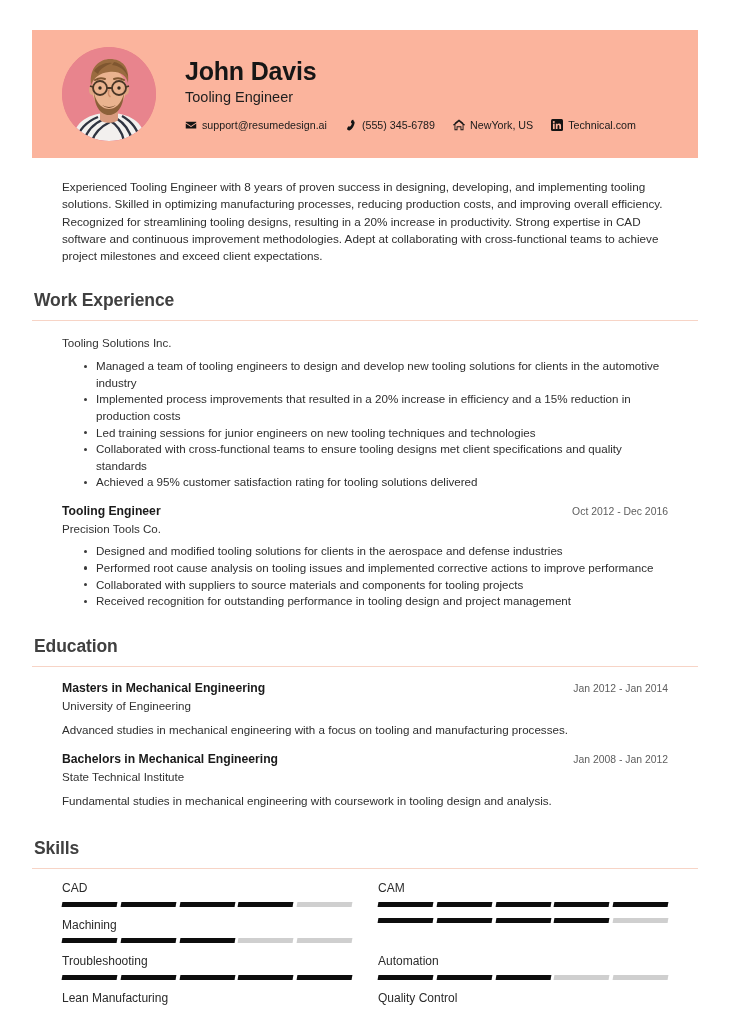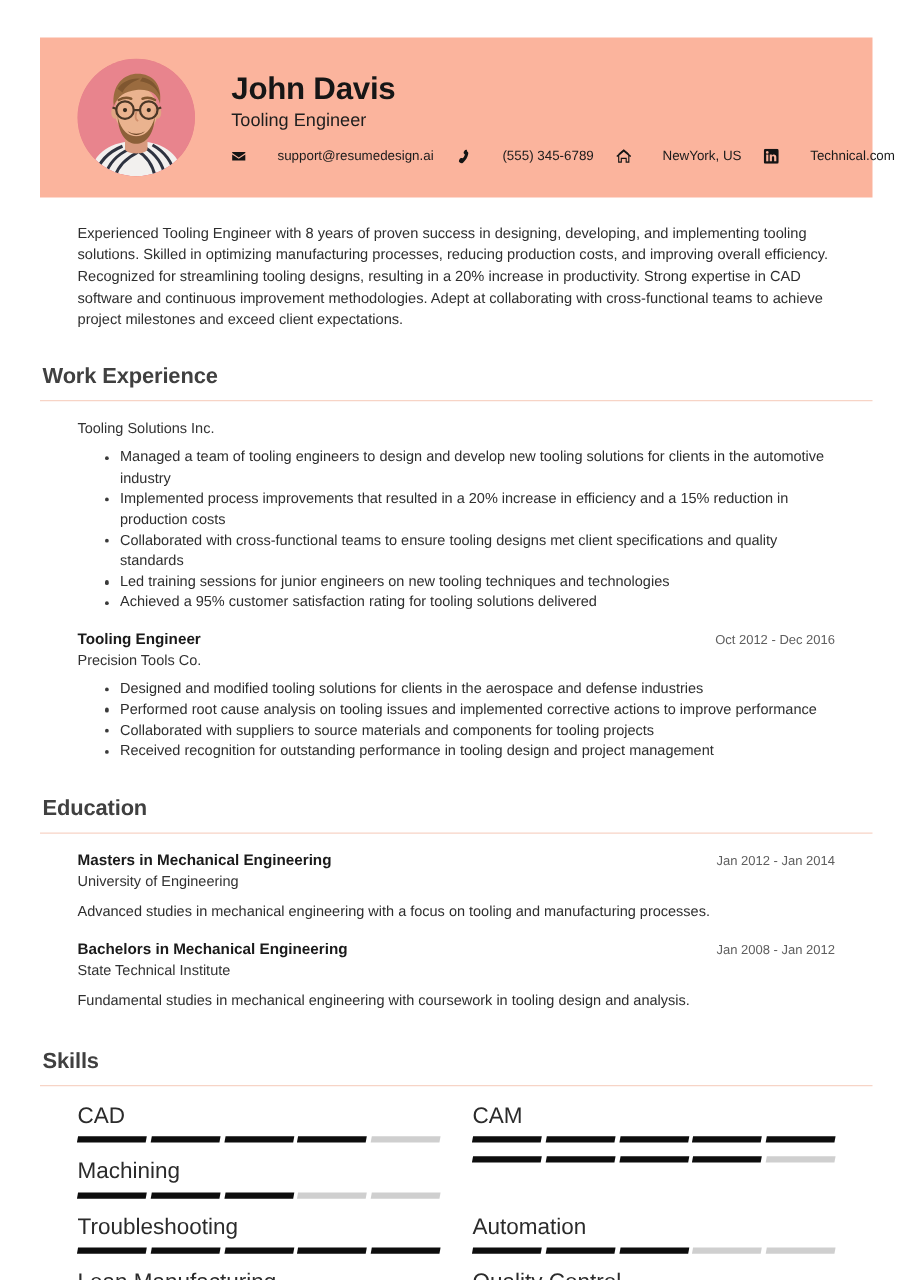--- a/index.html
+++ b/index.html
@@ -73,21 +73,20 @@
     gap: 18px;
     flex-wrap: nowrap;
   }
 
   .contact-item {
     display: flex;
     align-items: center;
     font-size: 10.7px;
     color: #1b1b1b;
     white-space: nowrap;
-    gap: 20px;
   }
   .contact-item .ci-icon {
     display: inline-flex;
     align-items: center;
     justify-content: center;
     margin-right: 5px;
     width: 12px;
     height: 12px;
   }
   .contact-item .ci-icon svg { display: block; }
@@ -196,21 +195,21 @@
     grid-template-columns: 1fr 1fr;
     column-gap: 26px;
     row-gap: 0px;
     padding: 0 30px 0 30px;
     margin-top: 12px;
   }
 
   .skill-cell { padding-bottom: 11px; }
 
   .skill-name {
-    font-size: 18px;
+    font-size: 12px;
     color: #2b2b2b;
     line-height: 1.3;
     margin-bottom: 5px;
   }
 
   .skill-bar {
     display: flex;
     gap: 4px;
     height: 5px;
   }
@@ -341,22 +340,22 @@
       <div class="section-title">Work Experience</div>
       <div class="section-rule"></div>
 
       <div class="entries">
 
         <div class="entry">
           <div class="entry-org">Tooling Solutions Inc.</div>
           <ul class="bullets">
             <li>Managed a team of tooling engineers to design and develop new tooling solutions for clients in the automotive industry</li>
             <li>Implemented process improvements that resulted in a 20% increase in efficiency and a 15% reduction in production costs</li>
+            <li>Led training sessions for junior engineers on new tooling techniques and technologies</li>
             <li>Collaborated with cross-functional teams to ensure tooling designs met client specifications and quality standards</li>
-            <li>Led training sessions for junior engineers on new tooling techniques and technologies</li>
             <li>Achieved a 95% customer satisfaction rating for tooling solutions delivered</li>
           </ul>
         </div>
 
         <div class="entry">
           <div class="entry-head">
             <div class="entry-role">Tooling Engineer</div>
             <div class="entry-date">Oct 2012 - Dec 2016</div>
           </div>
           <div class="entry-org">Precision Tools Co.</div>

